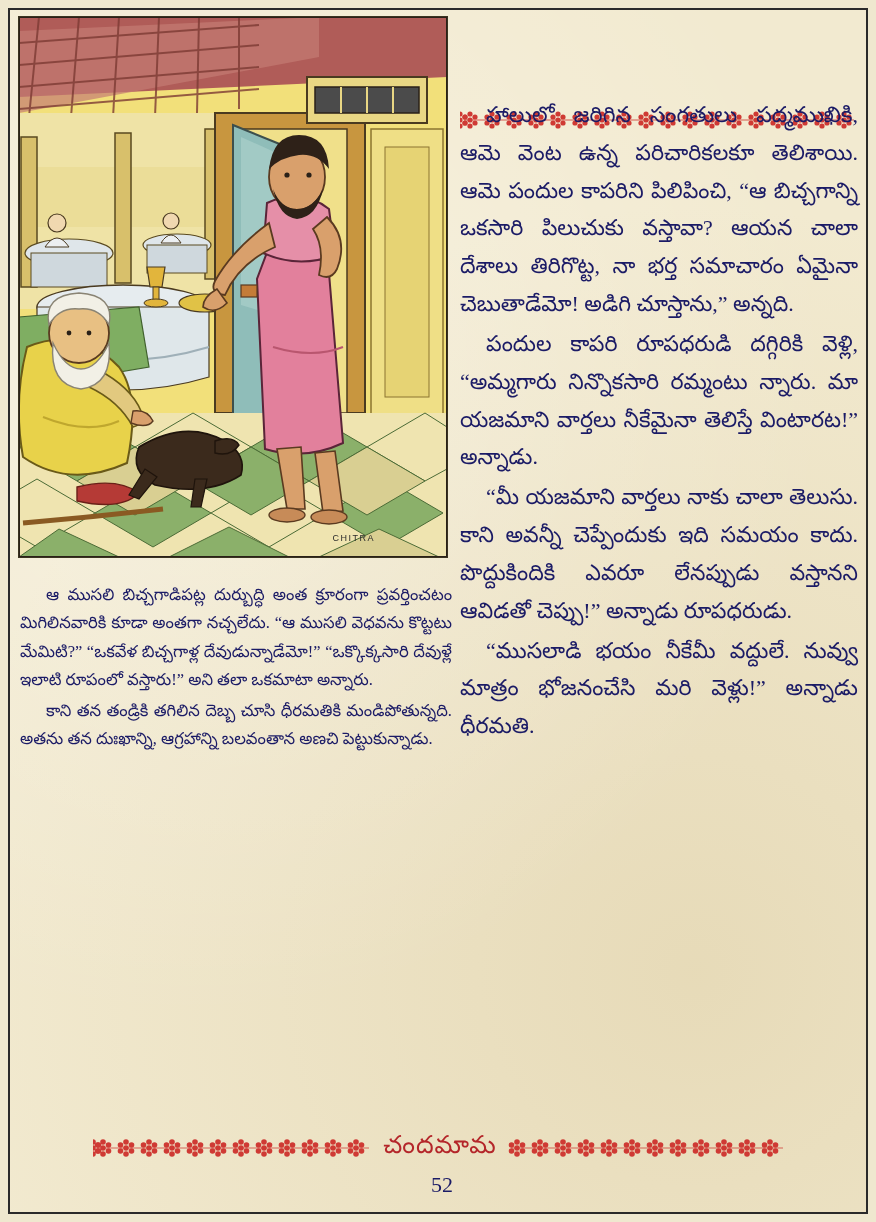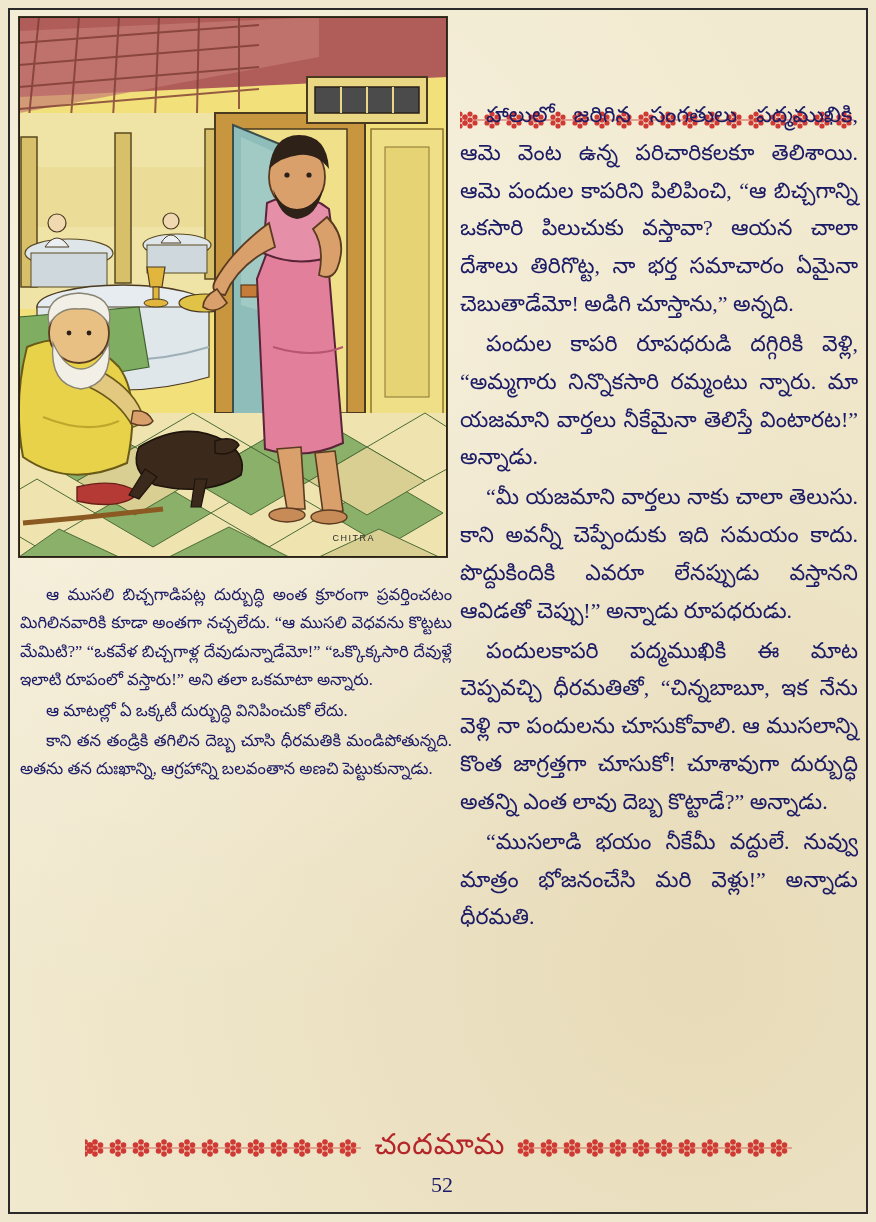--- a/index.html
+++ b/index.html
@@ -117,21 +117,21 @@
     justify-content: center;
     gap: 10px;
   }
   .footer .orn-side {
     width: 280px;
     height: 20px;
     overflow: hidden;
   }
   .masthead {
     font-family: Liberation Serif, serif;
-    font-size: 29px;
+    font-size: 25px;
     color: #b4262a;
     white-space: nowrap;
     letter-spacing: 1px;
   }
   .page-number {
     position: absolute;
     left: 8px; right: 0;
     bottom: 14px;
     text-align: center;
     font-family: "Liberation Serif", serif;
@@ -299,21 +299,20 @@
             <path d="M176,462 l-4,28 10,0 6,-28 z" fill="#3b2a1c" stroke="#1f140c" stroke-width="1.2"></path>
           </g>
 
           <rect x="0" y="0" width="428" height="540" fill="none" stroke="#2a2118" stroke-width="2"></rect>
         </svg>
         <div class="illus-credit">CHITRA</div>
       </div>
 
       <div class="text-block-left telugu">
         <p class="para">ఆ ముసలి బిచ్చగాడిపట్ల దుర్బుద్ధి అంత క్రూరంగా ప్రవర్తించటం మిగిలినవారికి కూడా అంతగా నచ్చలేదు. “ఆ ముసలి వెధవను కొట్టటు మేమిటి?” “ఒకవేళ బిచ్చగాళ్ల దేవుడున్నాడేమో!” “ఒక్కొక్కసారి దేవుళ్లే ఇలాటి రూపంలో వస్తారు!” అని తలా ఒకమాటా అన్నారు.</p>
-        <p class="para">ఆ మాటల్లో ఏ ఒక్కటీ దుర్బుద్ధి వినిపించుకో లేదు.</p>
         <p class="para">కాని తన తండ్రికి తగిలిన దెబ్బ చూసి ధీరమతికి మండిపోతున్నది. అతను తన దుఃఖాన్ని, ఆగ్రహాన్ని బలవంతాన అణచి పెట్టుకున్నాడు.</p>
       </div>
     </div>
 
     <div class="top-ornament">
       <svg width="398" height="20" viewBox="0 0 398 20" xmlns="http://www.w3.org/2000/svg">
         <g fill="#cf3a34">
           <g id="flowerTop">
             <circle cx="0" cy="10" r="2.6"></circle>
             <circle cx="0" cy="4" r="2.6"></circle>
@@ -348,21 +347,20 @@
           <path d="M4,10 L394,10" opacity="0.55"></path>
         </g>
       </svg>
     </div>
 
     <div class="col-right">
       <div class="telugu">
         <p class="para">హాలులో జరిగిన సంగతులు పద్మముఖికి, ఆమె వెంట ఉన్న పరిచారికలకూ తెలిశాయి. ఆమె పందుల కాపరిని పిలిపించి, “ఆ బిచ్చగాన్ని ఒకసారి పిలుచుకు వస్తావా? ఆయన చాలా దేశాలు తిరిగొట్ట, నా భర్త సమాచారం ఏమైనా చెబుతాడేమో! అడిగి చూస్తాను,” అన్నది.</p>
         <p class="para">పందుల కాపరి రూపధరుడి దగ్గిరికి వెళ్లి, “అమ్మగారు నిన్నొకసారి రమ్మంటు న్నారు. మా యజమాని వార్తలు నీకేమైనా తెలిస్తే వింటారట!” అన్నాడు.</p>
         <p class="para">“మీ యజమాని వార్తలు నాకు చాలా తెలుసు. కాని అవన్నీ చెప్పేందుకు ఇది సమయం కాదు. పొద్దుకిందికి ఎవరూ లేనప్పుడు వస్తానని ఆవిడతో చెప్పు!” అన్నాడు రూపధరుడు.</p>
-        <p class="para">పందులకాపరి పద్మముఖికి ఈ మాట చెప్పవచ్చి ధీరమతితో, “చిన్నబాబూ, ఇక నేను వెళ్లి నా పందులను చూసుకోవాలి. ఆ ముసలాన్ని కొంత జాగ్రత్తగా చూసుకో! చూశావుగా దుర్బుద్ధి అతన్ని ఎంత లావు దెబ్బ కొట్టాడే?” అన్నాడు.</p>
         <p class="para">“ముసలాడి భయం నీకేమీ వద్దులే. నువ్వు మాత్రం భోజనంచేసి మరి వెళ్లు!” అన్నాడు ధీరమతి.</p>
         <p class="para"></p>
       </div>
     </div>
 
     <div class="footer">
       <div class="orn-side">
         <svg width="280" height="20" viewBox="0 0 280 20" xmlns="http://www.w3.org/2000/svg">
           <g fill="#cf3a34">
             <g id="flowerF">

